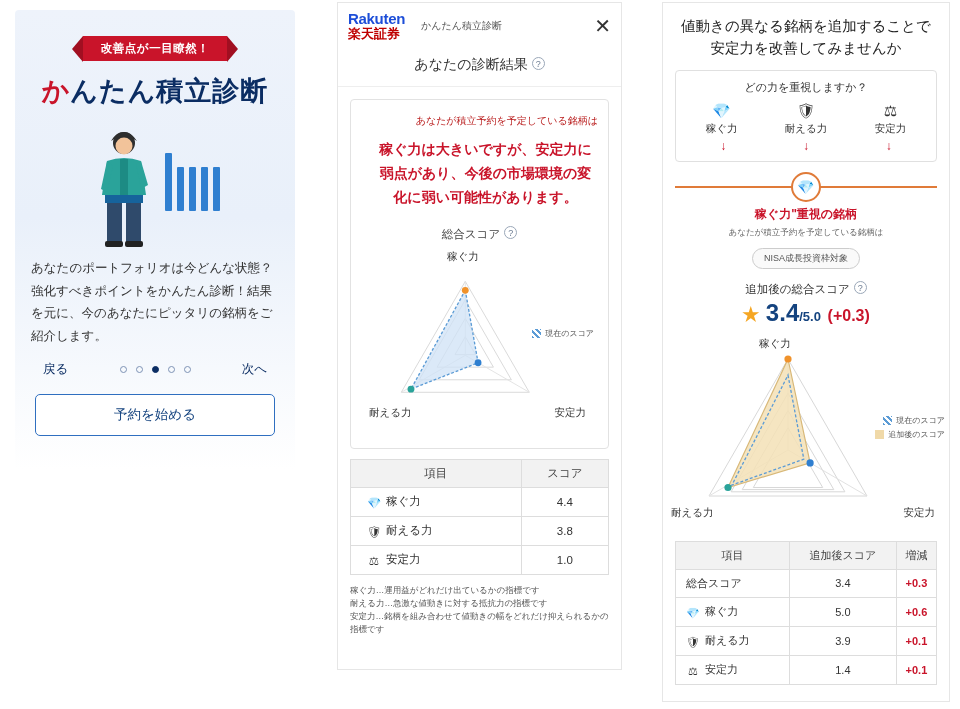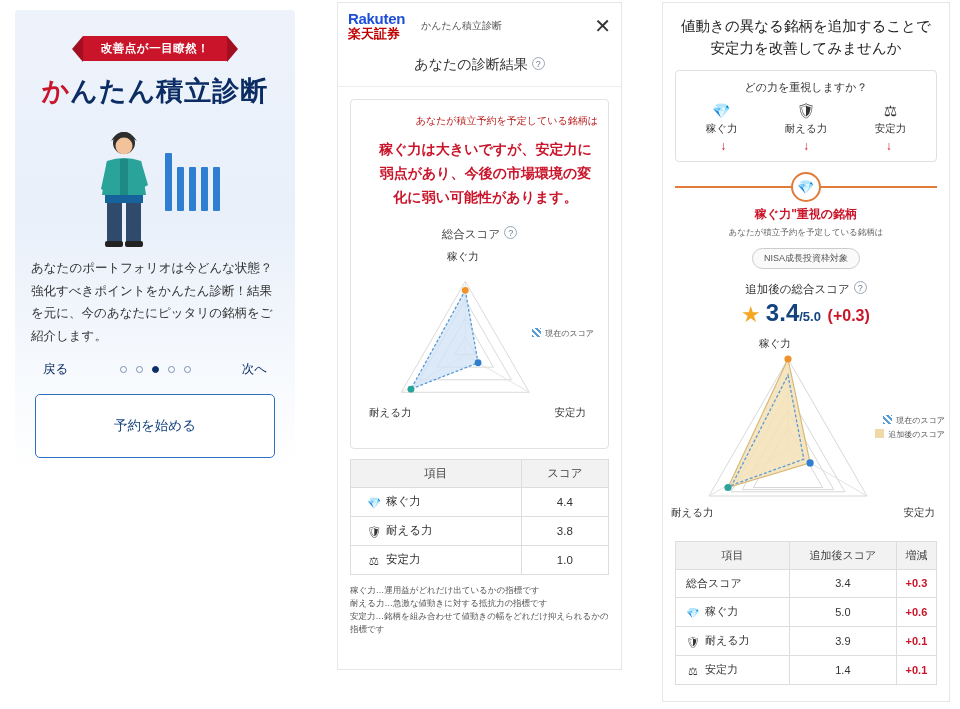--- a/index.html
+++ b/index.html
@@ -98,21 +98,21 @@
   .p1-dots span { width: 7px; height: 7px; border-radius: 50%; border: 1px solid #7e93b5; display:block; }
   .p1-dots span.on { background: #0b2d63; border-color: #0b2d63; }
   .p1-cta {
     margin: 16px 20px 0 20px;
     border: 1px solid #2f6fc0;
     border-radius: 5px;
     background: #fff;
     color: #14437f;
     text-align: center;
     font-size: 13.5px;
-    padding: 22px 0;
+    padding: 11px 0;
   }
 
   
   .panel2 {
     position: absolute;
     left: 337px; top: 2px;
     width: 285px; height: 668px;
     background: #fff;
     border: 1px solid #e6e6e6;
     overflow: hidden;
@@ -156,21 +156,21 @@
   .p2-score {
     text-align:center; margin-top:2px;
     font-size:25px; font-weight:bold; color:#14437f;
   }
   .p2-score .star { color:#f5a623; font-size:20px; }
   .p2-score .den { font-size:14px; }
 
   .chart-wrap { position: relative; margin-top: 6px; }
   .legend {
     position:absolute; font-size:8px; color:#555;
-    display:flex; align-items:flex-start; gap:4px;
+    display:flex; align-items:center; gap:4px;
   }
   .legend .swatch { width:9px; height:9px; display:inline-block; }
   .sw-dot { background: repeating-linear-gradient(45deg,#5b9bd5 0 2px,#fff 2px 4px); }
   .sw-fill { background:#f0d9a8; }
 
   .axis-label { position:absolute; font-size:10.5px; color:#333; }
 
   table.scoretbl {
     width: calc(100% - 24px);
     margin: 10px 12px 0 12px;

